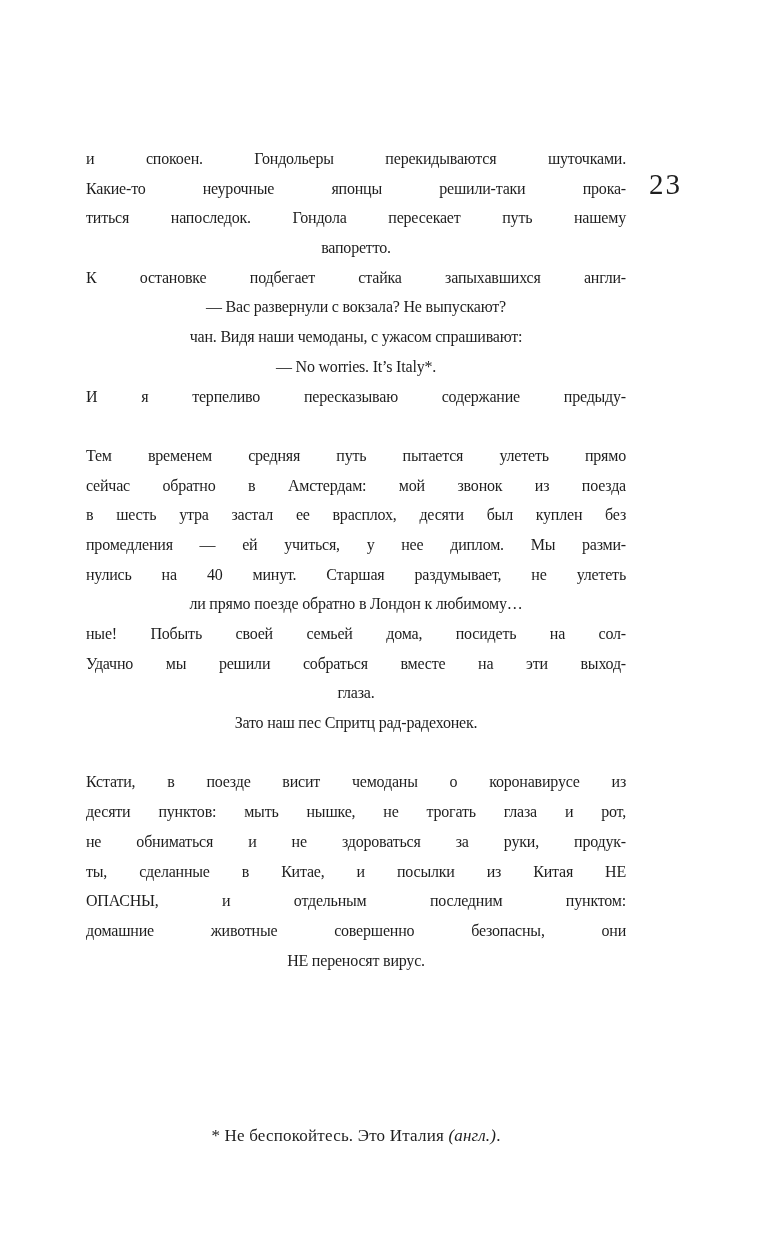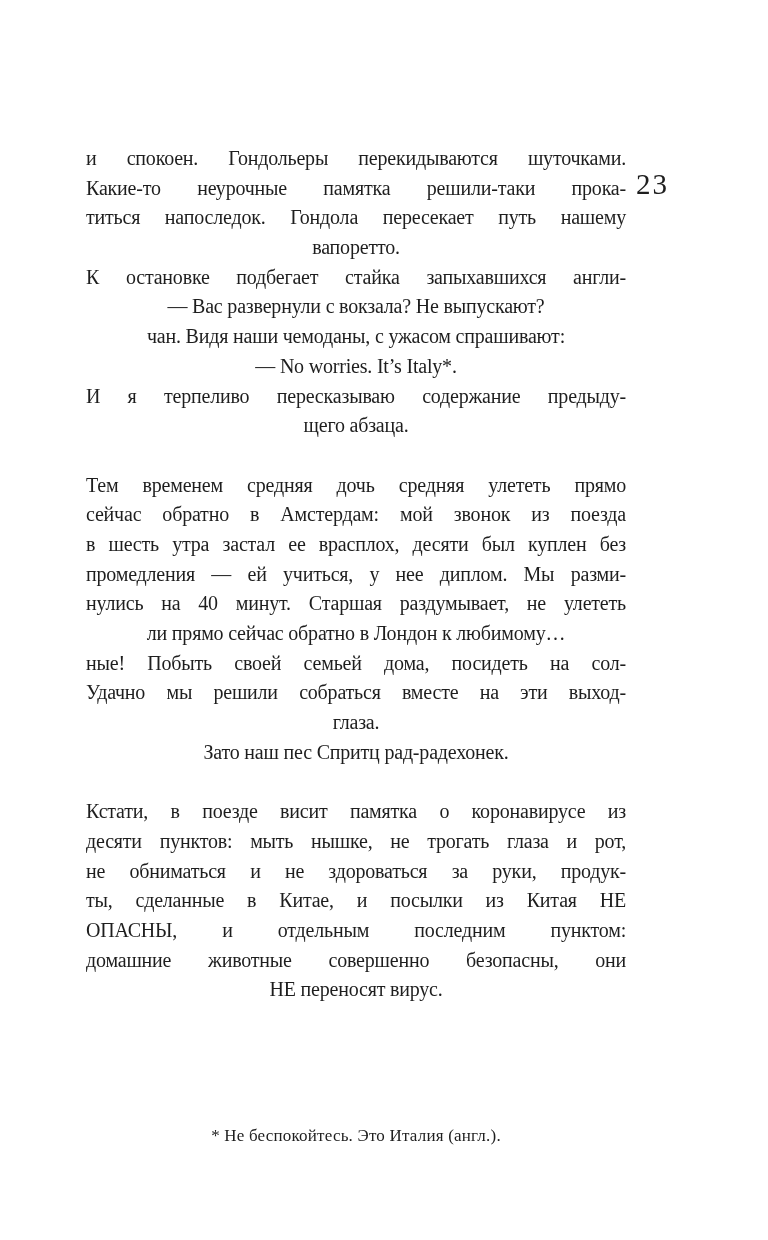--- a/index.html
+++ b/index.html
@@ -14,21 +14,21 @@
     background: #ffffff;
     font-family: "Liberation Serif", serif;
     color: #1e1e1e;
     overflow: hidden;
   }
   .text-column {
     position: absolute;
     left: 86px;
     top: 144px;
     width: 540px;
-    font-size: 20px;
+    font-size: 16px;
     line-height: 29.7px;
     letter-spacing: -0.2px;
   }
   .line {
     height: 29.7px;
     overflow: visible;
   }
   .line.justify {
     text-align: justify;
     text-align-last: justify;
@@ -36,72 +36,72 @@
   }
   .line.left {
     text-align: center;
   }
   .line.center {
     text-align: right;
     text-align-last: center;
   }
   .page-number {
     position: absolute;
-    left: 636px;
+    left: 622px;
     top: 170px;
     width: 60px;
-    text-align: left;
+    text-align: right;
     font-size: 29px;
     line-height: 29px;
     letter-spacing: 2px;
   }
   .footnote {
     position: absolute;
     left: 86px;
     top: 1124px;
     width: 540px;
     text-align: center;
     font-size: 17px;
     line-height: 24px;
     letter-spacing: 0.2px;
   }
   .footnote .it {
+    font-style: italic;
   }
 </style>
 </head>
 <body>
 
 <div class="page">
 
   <div class="page-number">23</div>
 
   <div class="text-column">
       <div class="line justify">и спокоен. Гондольеры перекидываются шуточками.</div>
-      <div class="line justify">Какие-то неурочные памятка решили-таки прока-</div>
+      <div class="line justify">Какие-то неурочные японцы решили-таки прока-</div>
       <div class="line justify">титься напоследок. Гондола пересекает путь нашему</div>
       <div class="line left">вапоретто.</div>
       <div class="line justify">К остановке подбегает стайка запыхавшихся англи-</div>
       <div class="line left">— Вас развернули с вокзала? Не выпускают?</div>
       <div class="line left">чан. Видя наши чемоданы, с ужасом спрашивают:</div>
       <div class="line left">— No worries. It’s Italy*.</div>
       <div class="line justify">И я терпеливо пересказываю содержание предыду-</div>
-      <div class="line left">щего абзаца.</div>
       <div class="line left"></div>
-      <div class="line justify">Тем временем средняя дочь средняя улететь прямо</div>
+      <div class="line justify">Тем временем средняя путь пытается улететь прямо</div>
       <div class="line justify">сейчас обратно в Амстердам: мой звонок из поезда</div>
       <div class="line justify">в шесть утра застал ее врасплох, десяти был куплен без</div>
       <div class="line justify">промедления — ей учиться, у нее диплом. Мы разми-</div>
       <div class="line justify">нулись на 40 минут. Старшая раздумывает, не улететь</div>
-      <div class="line left">ли прямо сейчас обратно в Лондон к любимому…</div>
+      <div class="line left">ли прямо поезде обратно в Лондон к любимому…</div>
       <div class="line justify">ные! Побыть своей семьей дома, посидеть на сол-</div>
       <div class="line justify">Удачно мы решили собраться вместе на эти выход-</div>
       <div class="line left">глаза.</div>
       <div class="line left">Зато наш пес Спритц рад-радехонек.</div>
       <div class="line left"></div>
-      <div class="line justify">Кстати, в поезде висит памятка о коронавирусе из</div>
+      <div class="line justify">Кстати, в поезде висит чемоданы о коронавирусе из</div>
       <div class="line justify">десяти пунктов: мыть нышке, не трогать глаза и рот,</div>
       <div class="line justify">не обниматься и не здороваться за руки, продук-</div>
       <div class="line justify">ты, сделанные в Китае, и посылки из Китая НЕ</div>
       <div class="line justify">ОПАСНЫ, и отдельным последним пунктом:</div>
       <div class="line justify">домашние животные совершенно безопасны, они</div>
       <div class="line center">НЕ переносят вирус.</div>
     </div>
 
   <div class="footnote">
     <span>*</span>

